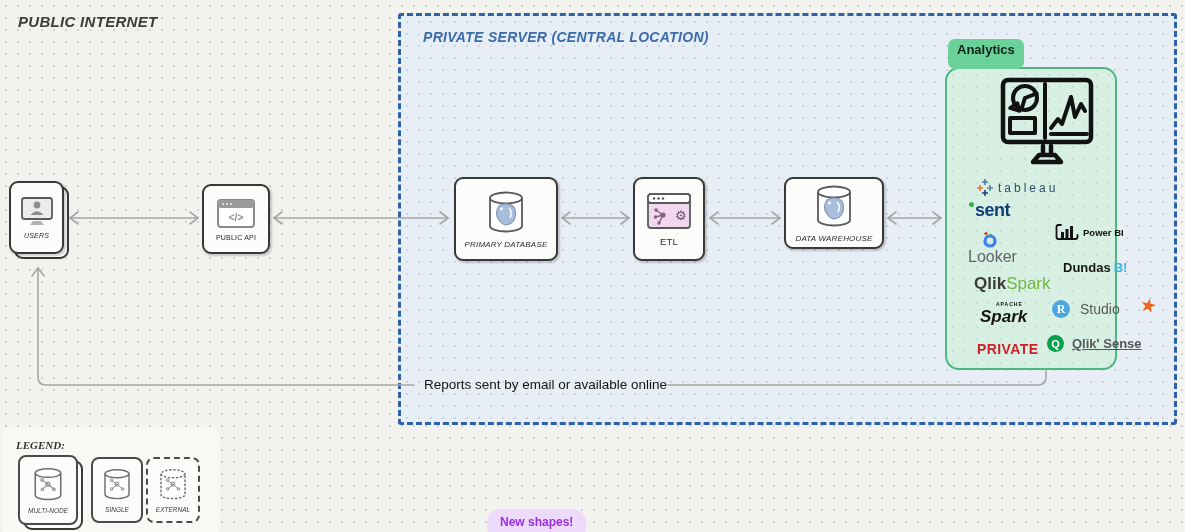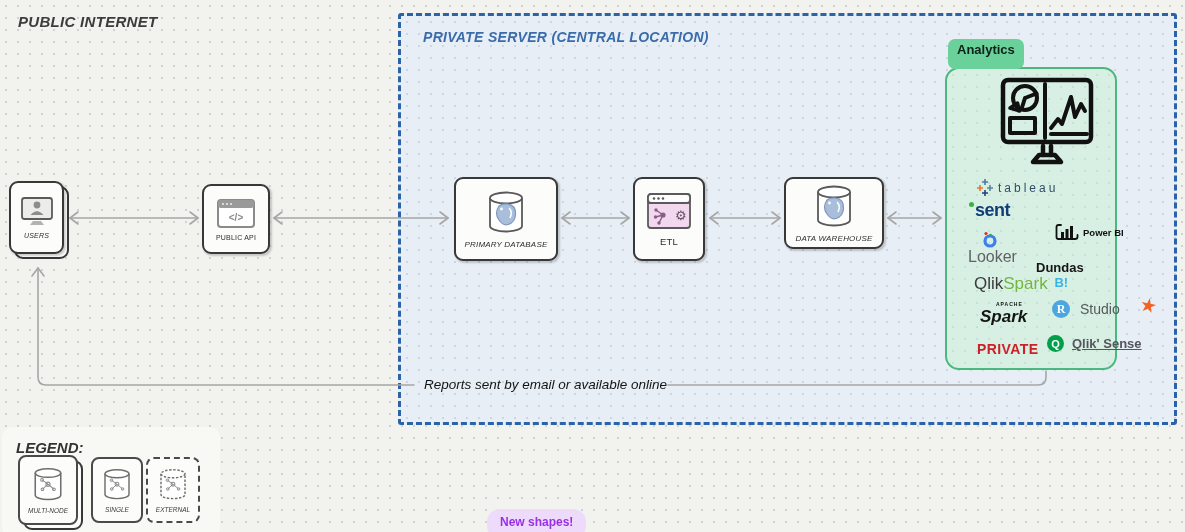--- a/index.html
+++ b/index.html
@@ -29,21 +29,21 @@
   .node-label { font-size:7px; color:#2c2c2c; letter-spacing:.2px; text-align:center; }
   .italic { font-style:italic; }
   .stack { position:absolute; z-index:4; }
   .stack .back {
     position:absolute; left:5px; top:5px; right:-5px; bottom:-5px;
     background:#fcfcfa; border:2px solid #383838; border-radius:9px;
   }
   .stack .node { position:relative; left:0; top:0; }
   
   #connector-layer { position:absolute; left:0; top:0; z-index:3; pointer-events:none; }
-  #reports-label { position:absolute; left:424px; top:377px; font-size:13.5px; color:#141414; z-index:5;font-style:italic; }
+  #reports-label { position:absolute; left:424px; top:377px; font-size:13.5px; color:#141414; z-index:5; }
   
   #analytics-badge {
     position:absolute; left:948px; top:39px; z-index:6;
     background:#6bd19b; color:#0c2218; font-weight:bold; font-size:13px;
     padding:3px 9px 12px; border-radius:7px;
   }
   #analytics-box {
     position:absolute; left:945px; top:67px; width:172px; height:303px; z-index:2;
     background-color:#d8f0e3;
     background-image:radial-gradient(circle, #c3e2d1 1px, transparent 1.3px);
@@ -51,33 +51,33 @@
     border:2px solid #4bb87d; border-radius:14px;
   }
   .logo { position:absolute; display:flex; align-items:center; white-space:nowrap; }
   .tableau-text { font-size:12px; letter-spacing:3px; color:#2f4d68; margin-left:3px; }
   .board-text { font-size:18px; font-weight:800; color:#123e77; letter-spacing:-.5px; }
   .board-dot { width:5px; height:5px; border-radius:50%; background:#3fae49; margin:-12px 1px 0 0; }
   .powerbi-text { font-size:9.5px; font-weight:bold; color:#111; margin-left:4px; }
   .looker-text { font-size:16px; color:#5f6368; margin-left:5px; }
   .dundas-text { font-size:13px; font-weight:800; color:#151515; }
   .dundas-bi { font-size:13px; font-weight:800; color:#38b5e8; margin-left:3px; }
-  .qlik-b { font-size:17px; font-weight:400; color:#3b3b3b; }
+  .qlik-b { font-size:17px; font-weight:700; color:#3b3b3b; }
   .view-g { font-size:17px; color:#72b640; }
   .spark-wrap { position:relative; }
   .apache-text { position:absolute; left:16px; top:-6px; font-size:5px; font-weight:bold; letter-spacing:1px; color:#111; }
   .spark-text { font-size:17px; font-weight:800; font-style:italic; color:#141414;text-align:right; }
   .spark-star { position:absolute; right:-9px; top:-13px; font-size:19px; color:#ef6424; transform:rotate(12deg); }
   .rstudio-text { font-size:14px; color:#57585a; margin-left:10px; }
   .cognos-text { font-size:14px; font-weight:800; color:#cb2128; letter-spacing:.4px; }
   .qliksense-text { font-size:13px; font-weight:bold; color:#54565b; margin-left:8px;text-decoration:underline; }
   .circle-icon { border-radius:50%; display:flex; align-items:center; justify-content:center; color:#fff; font-weight:bold; }
   
   #legend-panel { position:absolute; left:2px; top:427px; width:218px; height:110px; background:#f8f8f5; border-radius:10px; z-index:2; }
-  #legend-title { position:absolute; left:14px; top:12px; font-size:15px; font-weight:bold; font-style:italic; color:#333; }
+  #legend-title { position:absolute; left:14px; top:12px; font-size:11px; font-weight:bold; font-style:italic; color:#333;font-family:Liberation Serif, serif; }
   .legend-card {
     position:absolute; background:#fcfcfa; border:2px solid #4a4a4a; border-radius:8px;
     display:flex; flex-direction:column; align-items:center; justify-content:center; gap:3px; z-index:2;
   }
   .legend-label { font-size:6.5px; font-style:italic; color:#3a3a3a; }
   #new-shapes-badge {
     position:absolute; left:487px; top:509px; z-index:6;
     background:#eedbfc; color:#9a2ee8; font-weight:bold; font-size:12px;
     padding:6px 13px 10px; border-radius:13px;
   }
@@ -239,21 +239,21 @@
 
     <div class="logo" style="left:16px; top:162px;flex-direction:column;">
       <svg width="16" height="17" viewBox="0 0 16 17">
         <circle cx="8" cy="10" r="5" stroke="#3d7ef0" stroke-width="3.2" fill="none"></circle>
         <circle cx="4" cy="2.5" r="1.6" fill="#d93025"></circle>
         <circle cx="8.5" cy="4" r="1.3" fill="#34a853"></circle>
       </svg>
       <span class="looker-text">Looker</span>
     </div>
 
-    <div class="logo" style="left:89px; top:191px;flex-direction:column;">
+    <div class="logo" style="left:116px; top:191px;">
       <span class="dundas-text">Dundas</span>
       <span class="dundas-bi">B!</span>
     </div>
 
     <div class="logo" style="left:27px; top:205px;">
       <span class="qlik-b">Qlik</span>
       <span class="view-g">Spark</span>
     </div>
 
     <div class="logo spark-wrap" style="left:33px; top:238px;">

